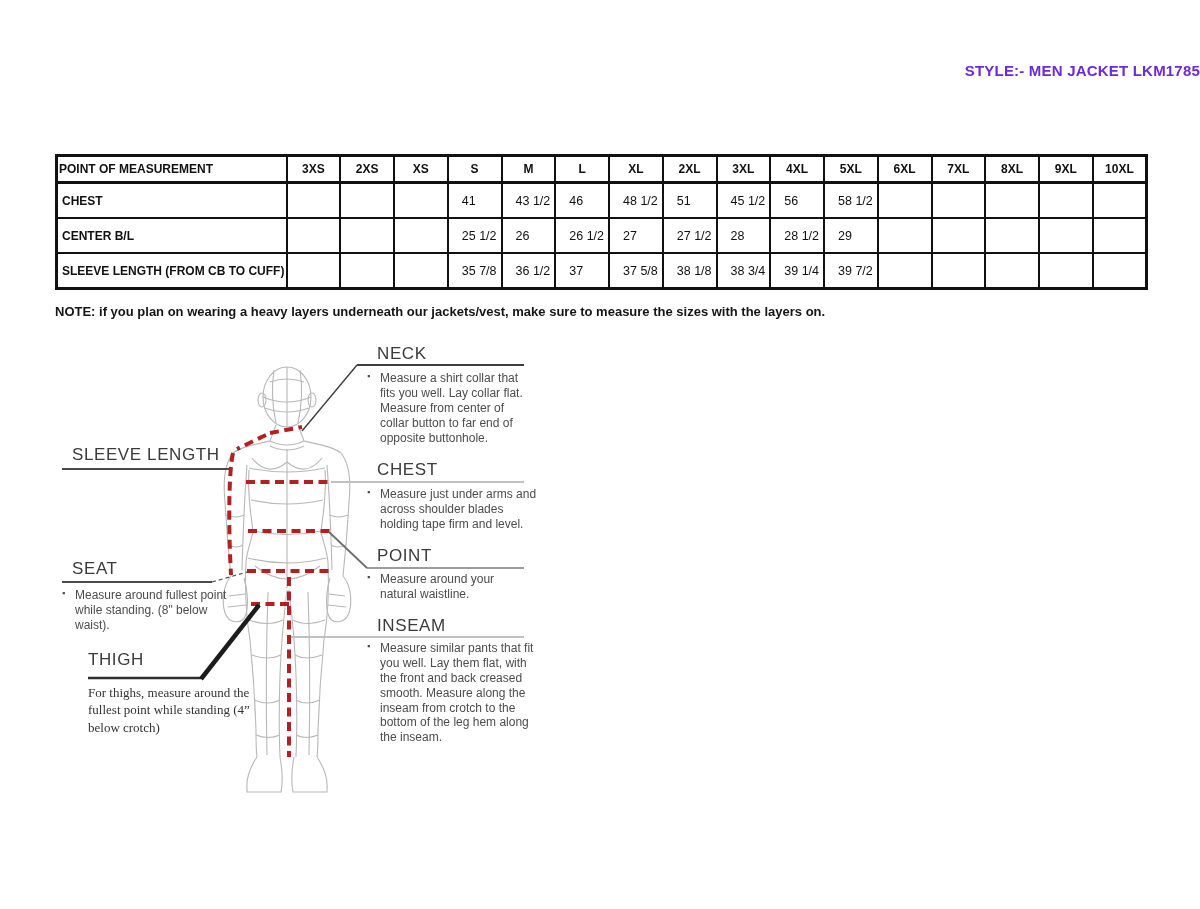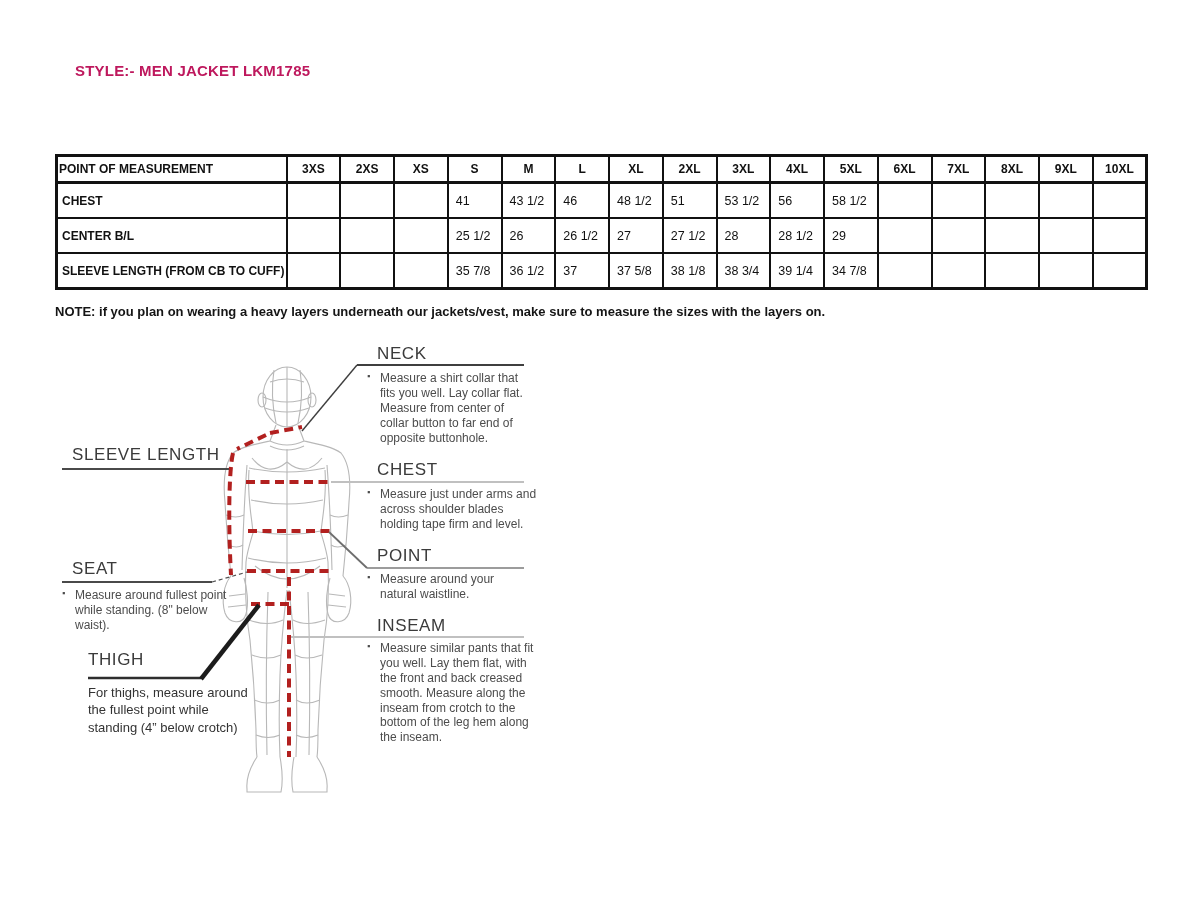--- a/index.html
+++ b/index.html
@@ -2,64 +2,64 @@
 <html><head>
 <meta charset="utf-8">
 <style>
   html,body{margin:0;padding:0;background:#ffffff;}
   #page{
     position:relative;width:1200px;height:909px;background:#ffffff;overflow:hidden;
     font-family:"Liberation Sans", sans-serif;color:#111;
   }
   
   #doc-title{
-    position:absolute;left:75px;top:62px;width:1125px;text-align:left;
-    font-size:15px;font-weight:bold;color:#be185d;letter-spacing:.2px;
+    position:absolute;left:75px;top:62px;width:1125px;text-align:right;
+    font-size:15px;font-weight:bold;color:#6d28d9;letter-spacing:.2px;
   }
   
   #size-table{
     position:absolute;left:55px;top:154px;width:1090px;
     border-collapse:collapse;table-layout:fixed;
     border:3px solid #111;
   }
   #size-table th,#size-table td{
     border:2px solid #111;overflow:hidden;white-space:nowrap;
     font-size:12.5px;vertical-align:middle;
   }
   #size-table thead th{
     height:22px;font-weight:bold;text-align:center;font-size:12px;
     border-bottom:3px solid #111;
   }
   #size-table thead th.poml{text-align:left;}
   #size-table tbody th{
     height:31px;font-weight:bold;text-align:left;padding-left:4px;font-size:12px;
   }
   #size-table tbody td{
-    height:31px;font-weight:normal;text-align:left;padding-left:7px;
+    height:31px;font-weight:normal;text-align:left;padding-left:13px;
   }
   
   #note-line{
     position:absolute;left:55px;top:304px;width:1100px;
     font-size:13px;font-weight:bold;color:#151515;
   }
   
   #diagram{position:absolute;left:0;top:0;width:1200px;height:639px;}
   #figure-svg{position:absolute;left:55px;top:340px;width:490px;height:462px;}
   .dhead{
     position:absolute;font-size:17px;color:#3b3b3b;letter-spacing:.6px;
     font-weight:normal;white-space:nowrap;
   }
   .dtext{
     position:absolute;font-size:12px;line-height:1.24;color:#4c4c4c;
   }
   .bulleted{padding-left:13px;}
   .bulleted::before{
     content:"\25AA";position:absolute;left:0;top:0;font-size:9px;color:#4a4a4a;
   }
-  .thigh-text{font-size:13px;color:#333;line-height:1.33;}
+  .thigh-text{font-size:13px;color:#333;line-height:1.33;font-family:Liberation Serif, serif;}
 </style>
 </head>
 <body>
 
 <div id="page">
 
   <div id="doc-title">STYLE:- MEN JACKET  LKM1785</div>
 
   <table id="size-table">
     <colgroup id="size-table-cols">
@@ -106,21 +106,21 @@
         <tr>
           <th>CHEST</th>
           <td></td>
           <td></td>
           <td></td>
           <td>41</td>
           <td>43 1/2</td>
           <td>46</td>
           <td>48 1/2</td>
           <td>51</td>
-          <td>53 1/2</td>
+          <td>45 1/2</td>
           <td>56</td>
           <td>58 1/2</td>
           <td></td>
           <td></td>
           <td></td>
           <td></td>
           <td></td>
         </tr>
         <tr>
           <th>CENTER B/L</th>
@@ -146,21 +146,21 @@
           <td></td>
           <td></td>
           <td></td>
           <td>35 7/8</td>
           <td>36 1/2</td>
           <td>37</td>
           <td>37 5/8</td>
           <td>38 1/8</td>
           <td>38 3/4</td>
           <td>39 1/4</td>
-          <td>34 7/8</td>
+          <td>39 7/2</td>
           <td></td>
           <td></td>
           <td></td>
           <td></td>
           <td></td>
         </tr>
       </tbody>
   </table>
 
   <div id="note-line">NOTE: if you plan on wearing a heavy layers underneath our jackets/vest, make sure to measure the sizes with the layers on.</div>

